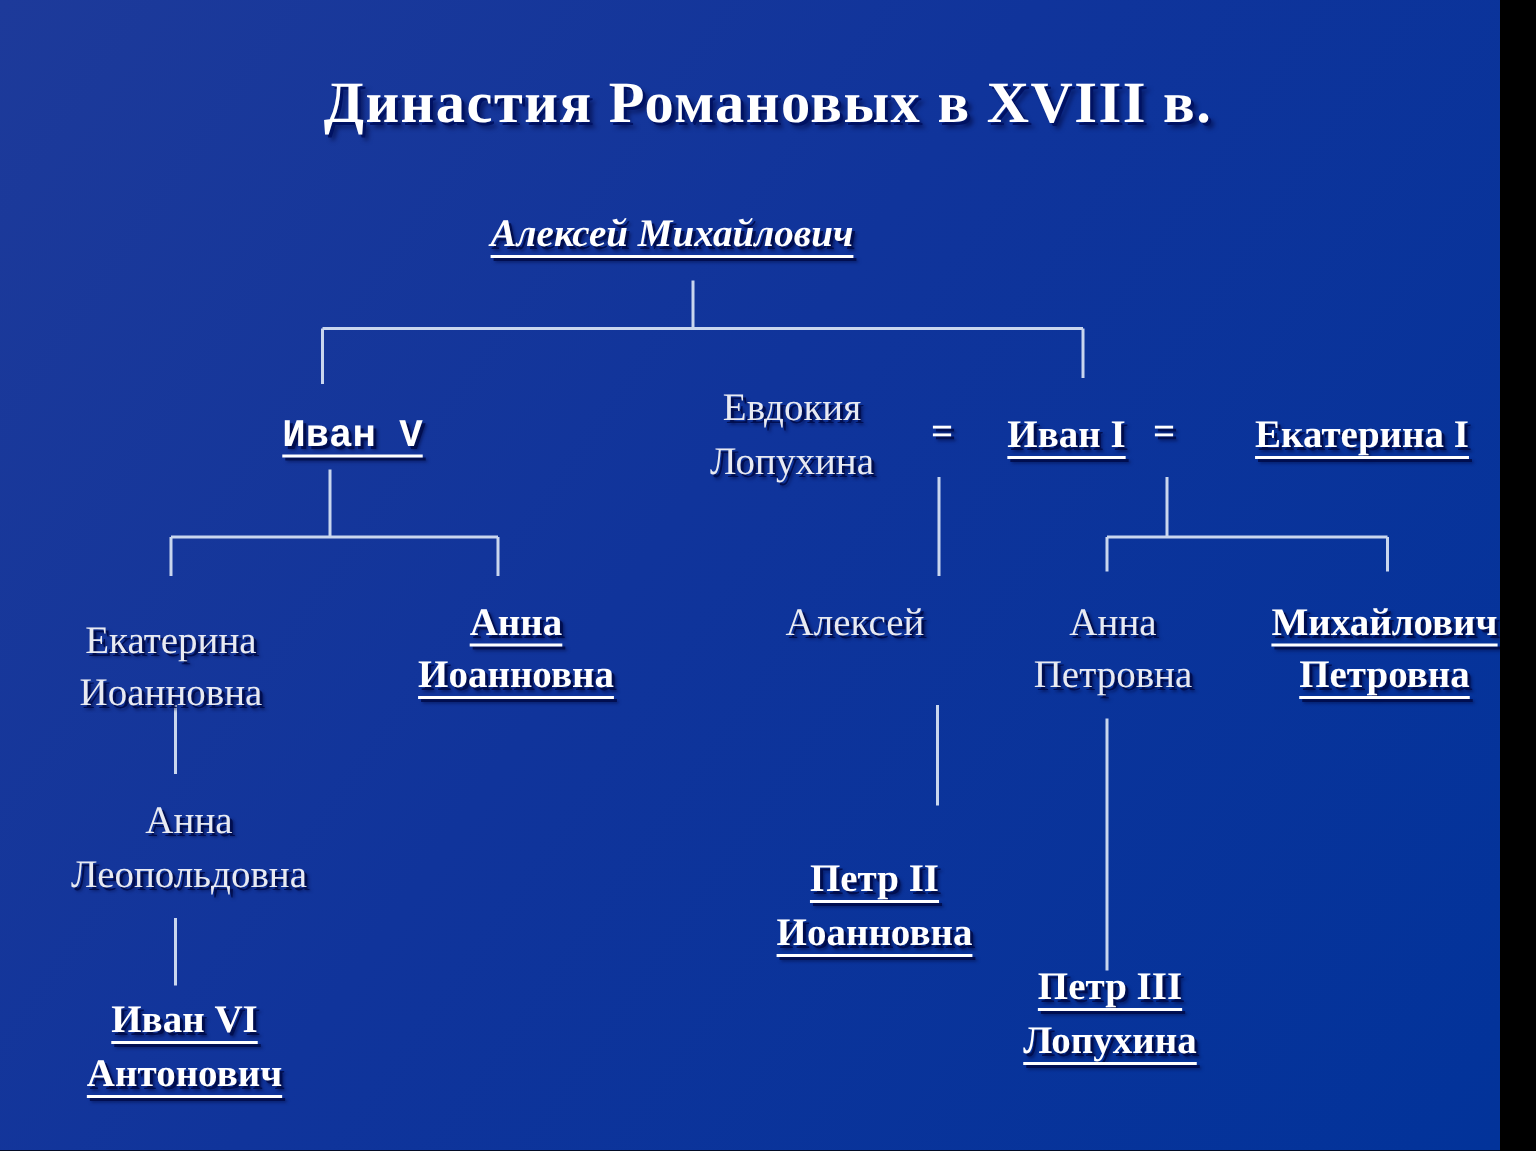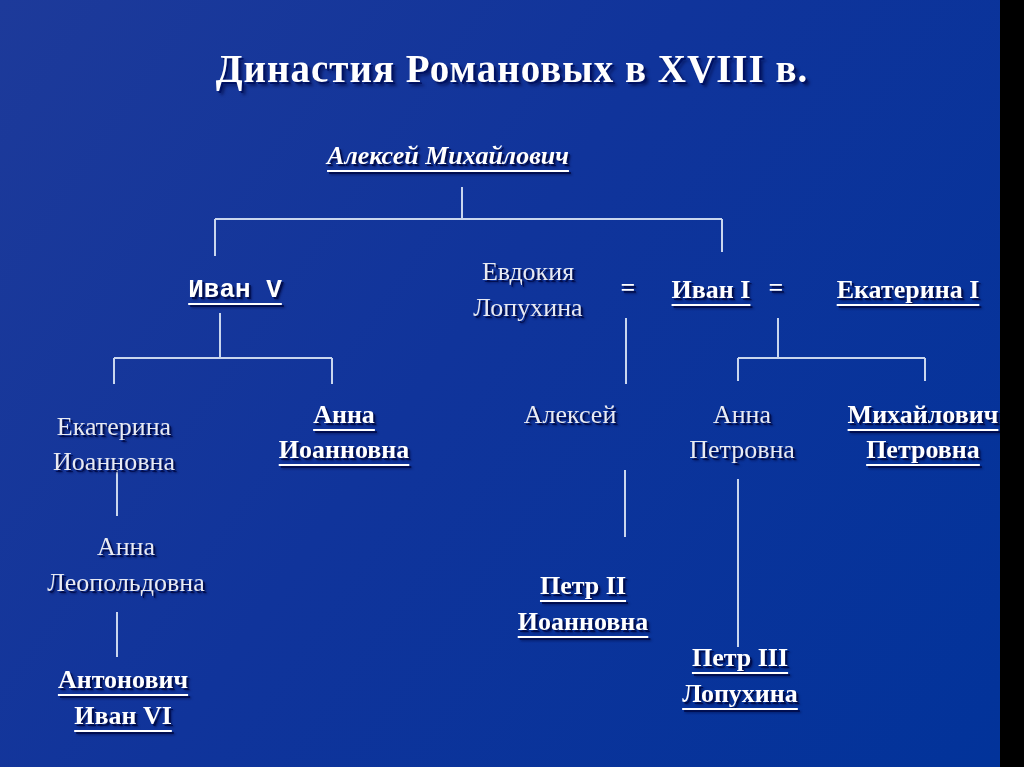--- a/index.html
+++ b/index.html
@@ -132,22 +132,22 @@
     <span class="line">Михайлович</span>
     <span class="line">Петровна</span>
   </div>
 
   <div class="node" style="left:126px; top:529px;">
     <span class="line">Анна</span>
     <span class="line">Леопольдовна</span>
   </div>
 
   <div class="node emph" style="left:123px; top:662px;">
+    <span class="line">Иван VI</span>
     <span class="line">Антонович</span>
-    <span class="line">Иван VI</span>
   </div>
 
   <div class="node emph" style="left:583px; top:552px;margin-top:16px;">
     <span class="line">Петр II</span>
     <span class="line">Иоанновна</span>
   </div>
 
   <div class="node emph" style="left:740px; top:628px;margin-top:12px;">
     <span class="line">Петр III</span>
     <span class="line">Лопухина</span>

